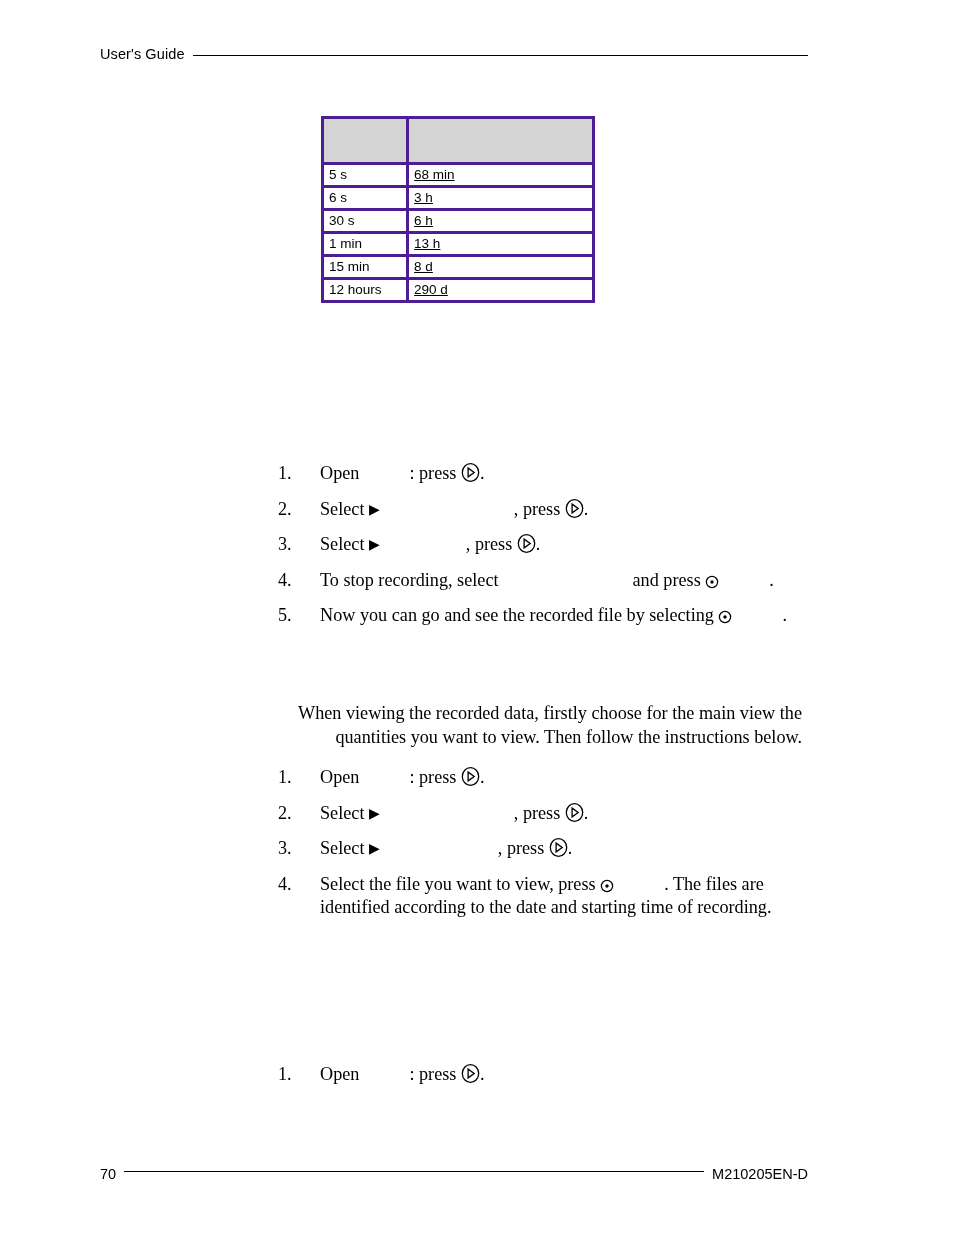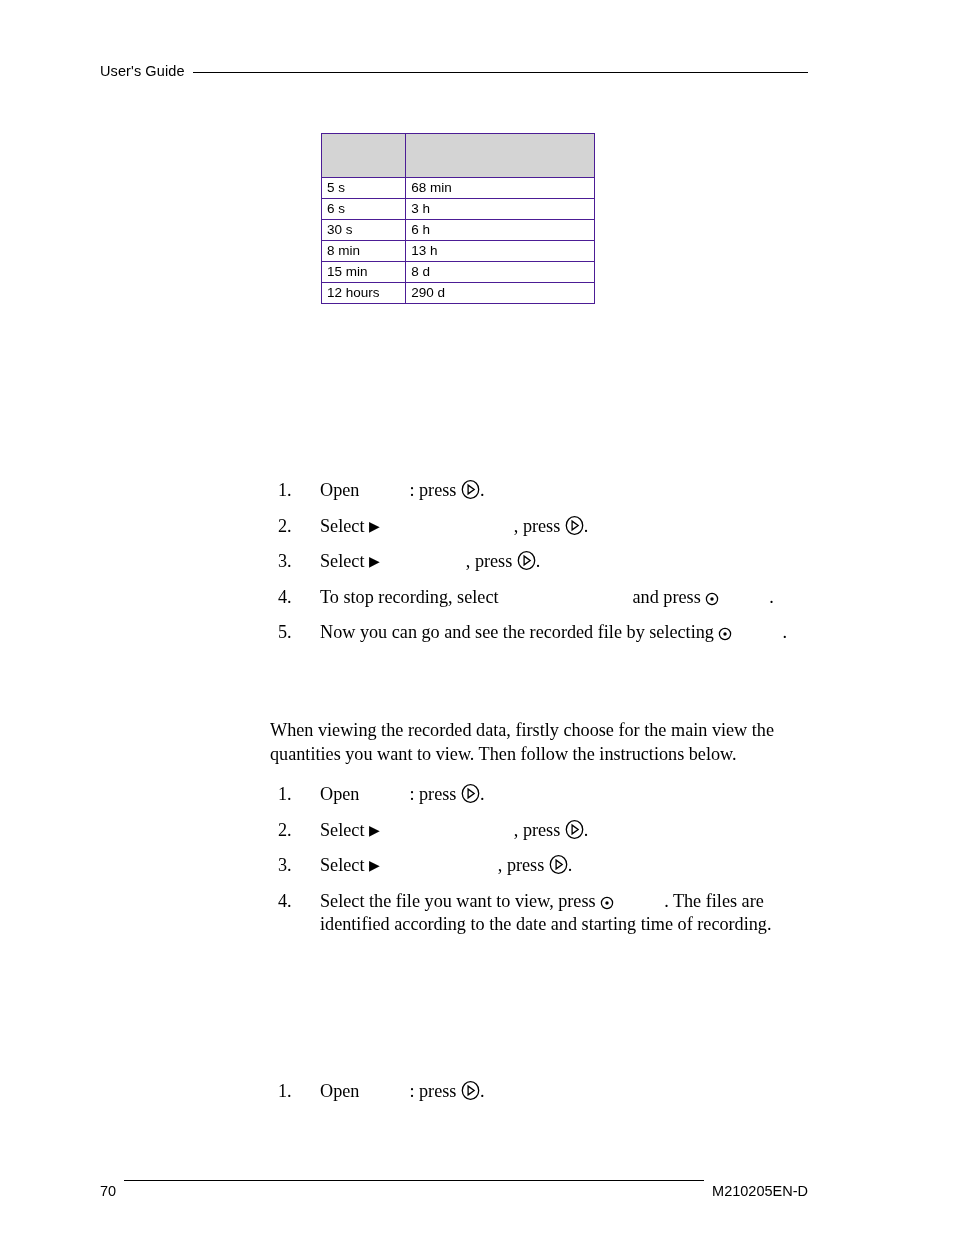--- a/index.html
+++ b/index.html
@@ -12,21 +12,20 @@
     height: 1235px;
     position: relative;
     font-family: "Liberation Serif", "DejaVu Serif", serif;
     color: #000000;
     overflow: hidden;
   }
 
   .page {
     position: absolute;
     inset: 0;
-    margin-top: 17px;
   }
 
   
   .page-header {
     position: absolute;
     left: 100px;
     top: 46px;
     width: 708px;
     display: flex;
     align-items: baseline;
@@ -51,54 +50,54 @@
     position: absolute;
     left: 321px;
     top: 116px;
     width: 274px;
     border-collapse: collapse;
     font-family: "Liberation Sans", "DejaVu Sans", sans-serif;
     font-size: 13.5px;
   }
   .interval-table td,
   .interval-table th {
-    border: 1px solid #4c1d95;
+    border: 3px solid #4c1d95;
     padding: 1px 5px 2px 5px;
     text-align: left;
     vertical-align: middle;
     height: 17px;
     line-height: 16px;
     font-weight: normal;
   }
   .interval-table thead th {
     background: #d4d4d4;
     height: 40px;
   }
   .interval-table .col-a { width: 78px; }
-  .interval-table .col-b { width: 196px; }
+  .interval-table .col-b { width: 196px; text-decoration: underline; }
 
   
   .section-heading {
     position: absolute;
     left: 278px;
     font-family: "Liberation Serif", "DejaVu Serif", serif;
     font-weight: bold;
     font-size: 17px;
     color: #000;
     min-height: 20px;
     white-space: pre;
   }
 
   .para {
     position: absolute;
-    left: 270px;
+    left: 278px;
     width: 524px;
     font-size: 18.2px;
     line-height: 23.5px;
-    text-align: left;
+    text-align: right;
   }
 
   .num-list {
     position: absolute;
     left: 278px;
     width: 528px;
   }
   .num-item {
     position: relative;
     display: flex;
@@ -138,21 +137,21 @@
     vertical-align: 1px;
   }
 
   
   .page-footer {
     position: absolute;
     left: 100px;
     top: 1166px;
     width: 708px;
     display: flex;
-    align-items: flex-start;
+    align-items: center;
     gap: 8px;
     font-family: "Liberation Sans", "DejaVu Sans", sans-serif;
     font-size: 14.5px;
   }
   .page-footer .ftr-rule {
     flex: 1 1 auto;
     height: 0;
     border-bottom: 1.4px solid #000;
     position: relative;
     top: -3px;
@@ -186,21 +185,21 @@
       </tr>
       <tr>
         <td class="col-a">6 s</td>
         <td class="col-b">3 h</td>
       </tr>
       <tr>
         <td class="col-a">30 s</td>
         <td class="col-b">6 h</td>
       </tr>
       <tr>
-        <td class="col-a">8 min</td>
+        <td class="col-a">1 min</td>
         <td class="col-b">13 h</td>
       </tr>
       <tr>
         <td class="col-a">15 min</td>
         <td class="col-b">8 d</td>
       </tr>
       <tr>
         <td class="col-a">12 hours</td>
         <td class="col-b">290 d</td>
       </tr>

